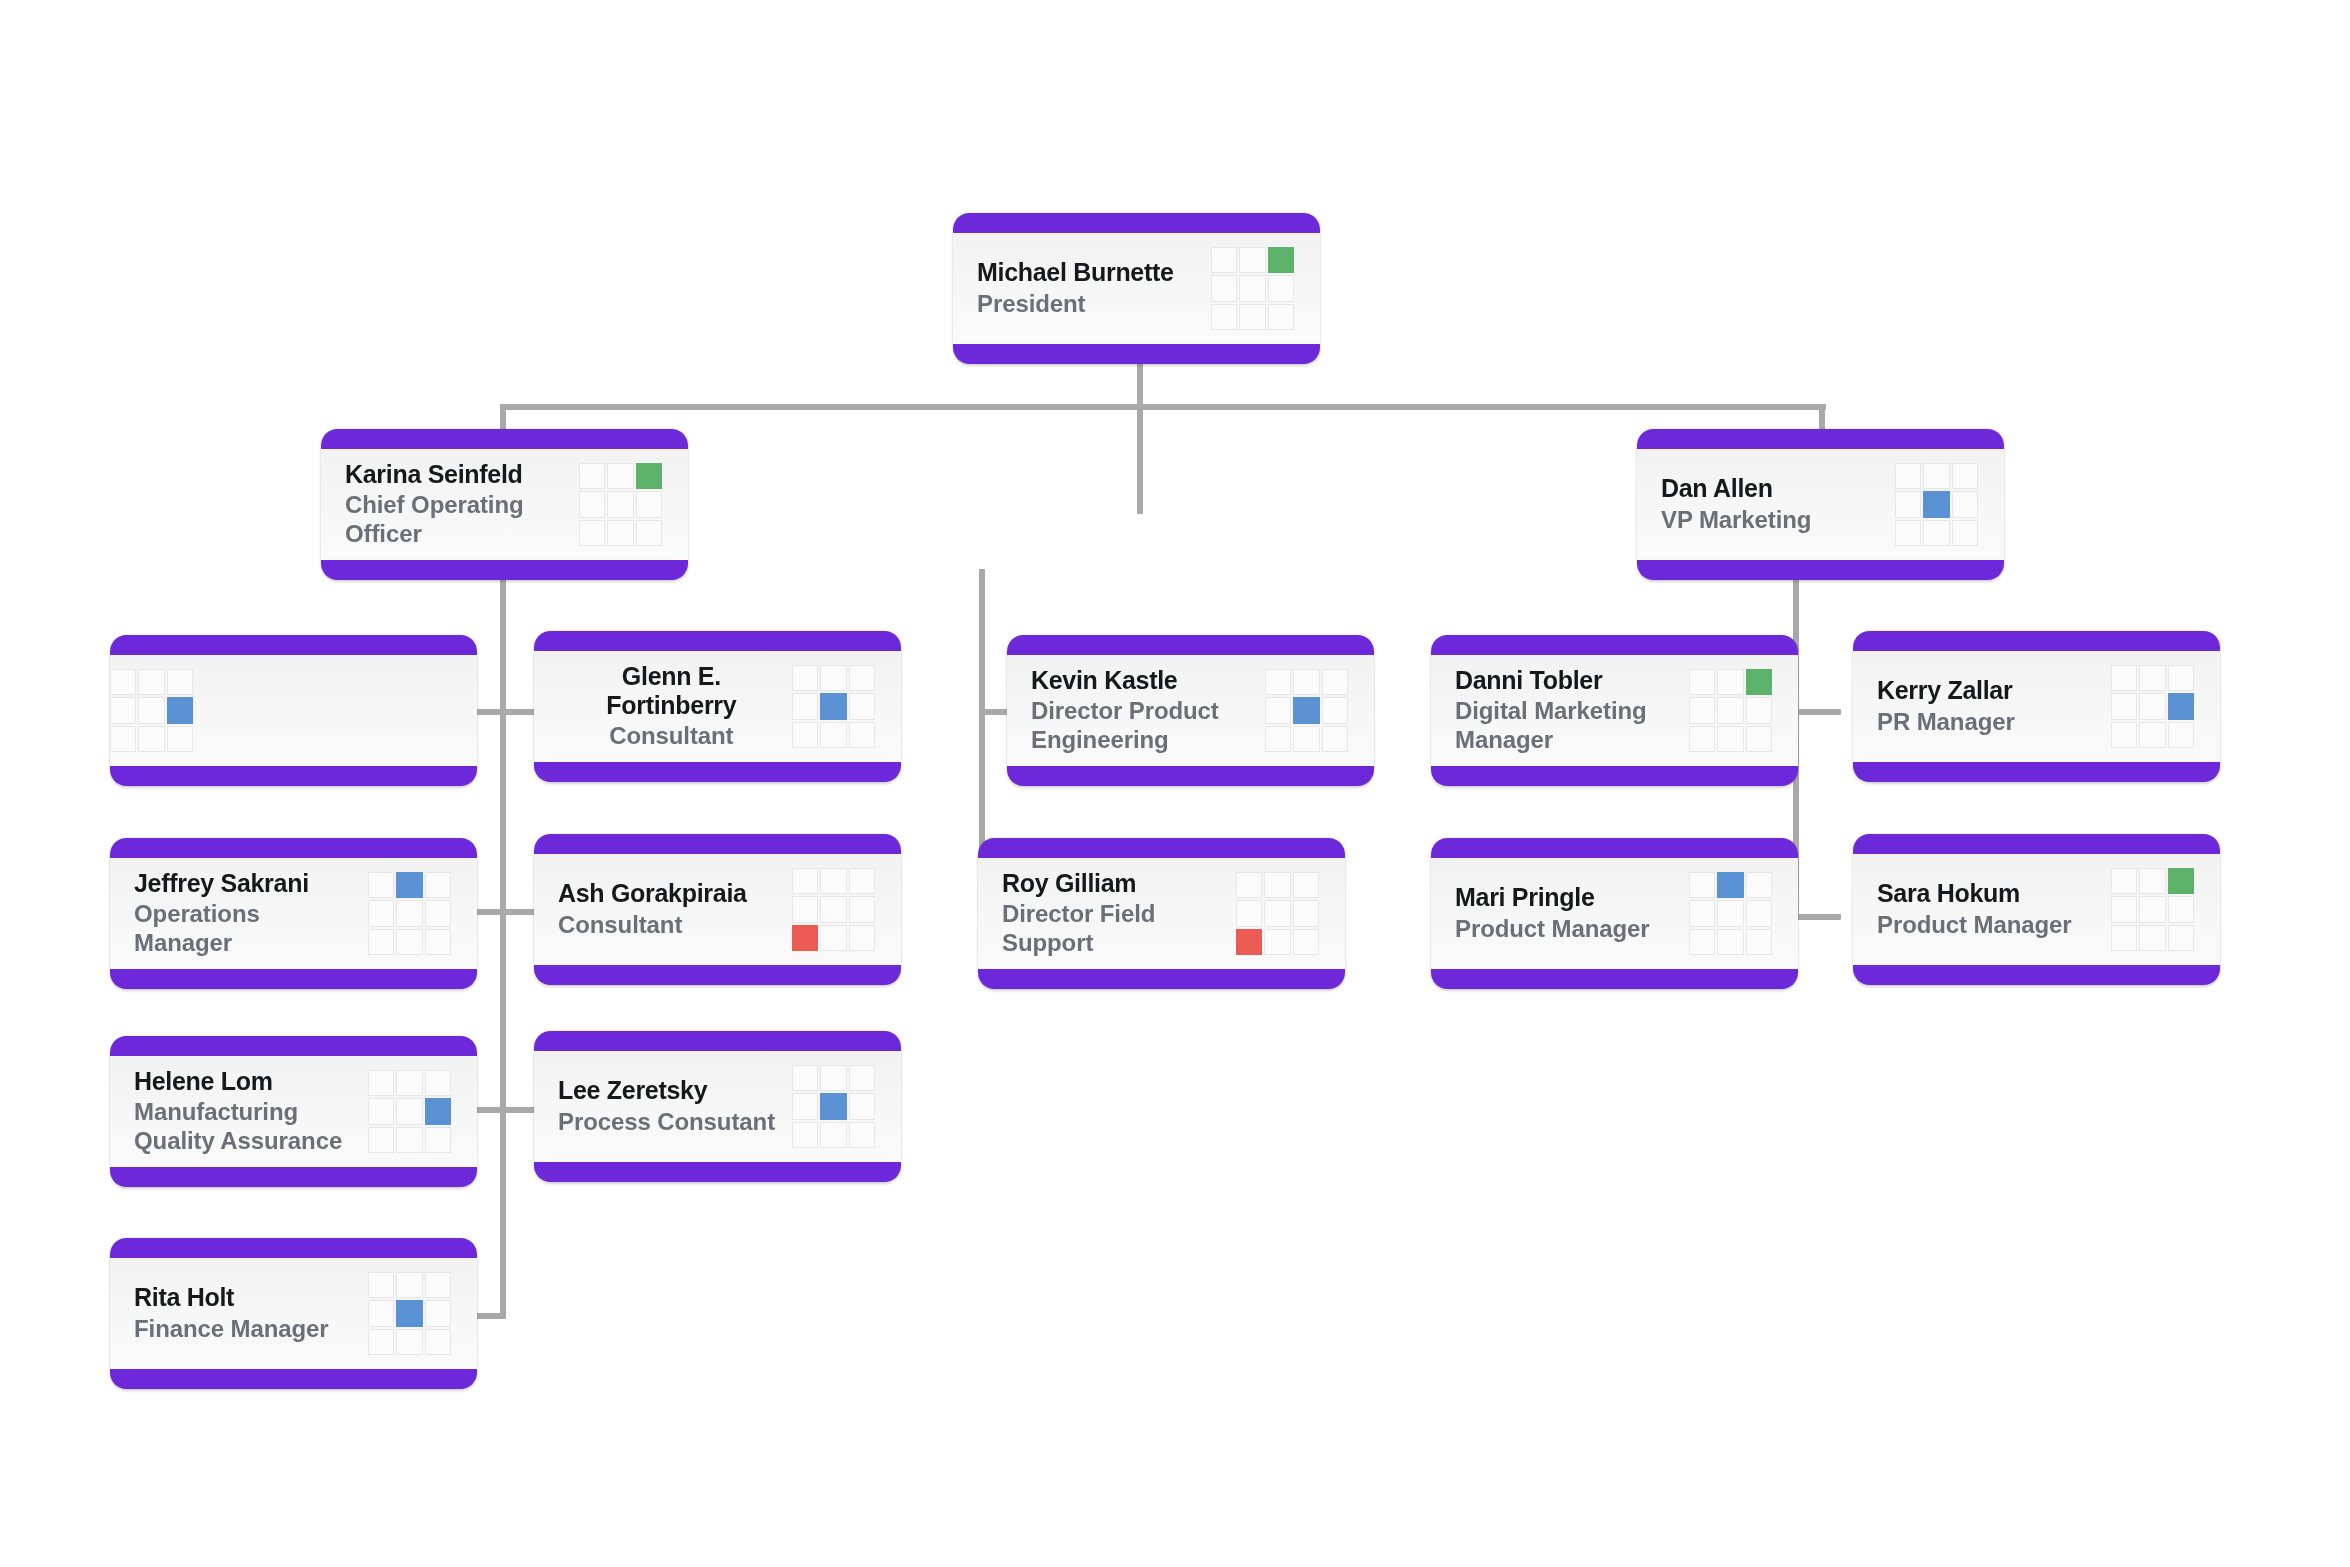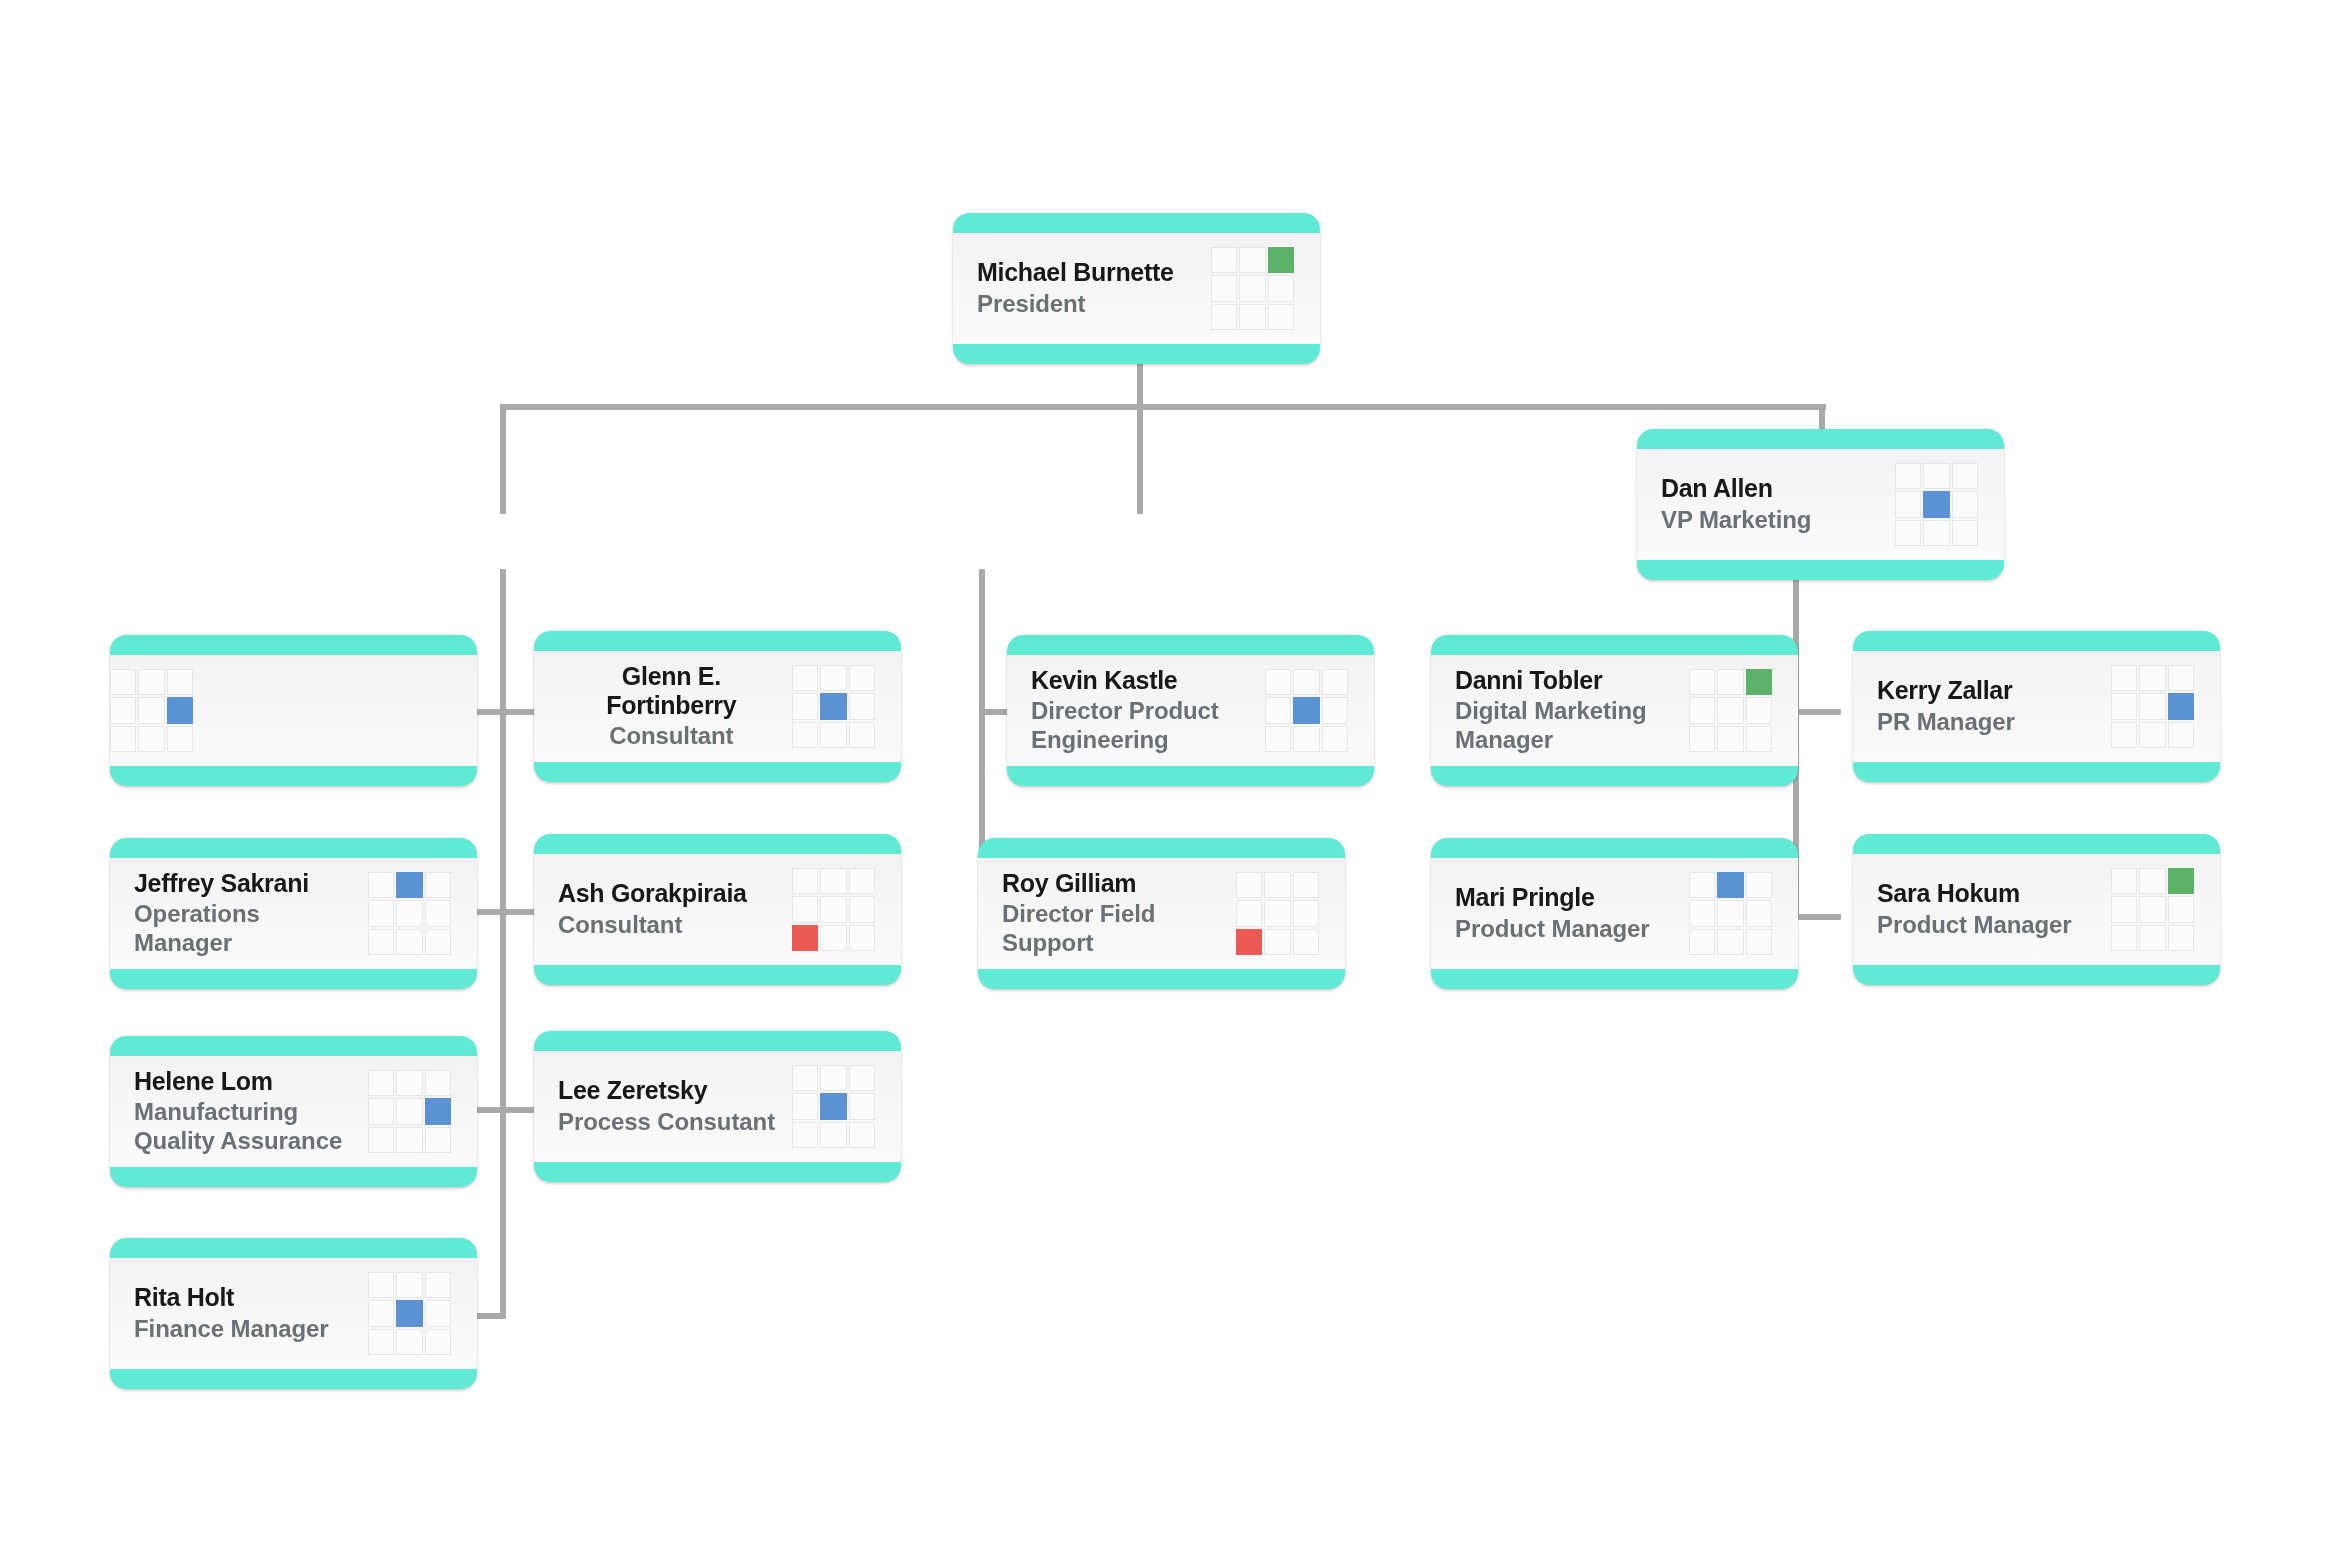--- a/index.html
+++ b/index.html
@@ -23,21 +23,21 @@
   .conn {
     position: absolute;
     background: #a9a9a9;
     border-radius: 0.9px;
   }
 
   
   .card {
     position: absolute;
     box-sizing: border-box;
-    background: #5eead4;
+    background: #6d28d9;
     border-radius: 16.5px;
     box-shadow: 0 1.8px 2.8px rgba(0,0,0,0.16), 0 0 0 0.9px rgba(0,0,0,0.035);
     overflow: hidden;
   }
   .card-inner {
     position: absolute;
     left: 0;
     right: 0;
     top: 20px;
     bottom: 20px;
@@ -134,20 +134,39 @@
           <div class="grid-cell"></div>
           <div class="grid-cell"></div>
           <div class="grid-cell"></div>
           <div class="grid-cell"></div>
           <div class="grid-cell"></div>
           <div class="grid-cell"></div>
         </div>
     </div>
   </div>
 
+  <div class="card" style="left:321px; top:429px; width:367px; height:151px;">
+    <div class="card-inner">
+      <div class="card-text">
+        <div class="card-name">Karina Seinfeld</div>
+        <div class="card-title">Chief Operating Officer</div>
+      </div>
+      <div class="grid-icon">
+          <div class="grid-cell"></div>
+          <div class="grid-cell"></div>
+          <div class="grid-cell on-green"></div>
+          <div class="grid-cell"></div>
+          <div class="grid-cell"></div>
+          <div class="grid-cell"></div>
+          <div class="grid-cell"></div>
+          <div class="grid-cell"></div>
+          <div class="grid-cell"></div>
+        </div>
+    </div>
+  </div>
 
 
   <div class="card" style="left:1637px; top:429px; width:367px; height:151px;">
     <div class="card-inner">
       <div class="card-text">
         <div class="card-name">Dan Allen</div>
         <div class="card-title">VP Marketing</div>
       </div>
       <div class="grid-icon">
           <div class="grid-cell"></div>

